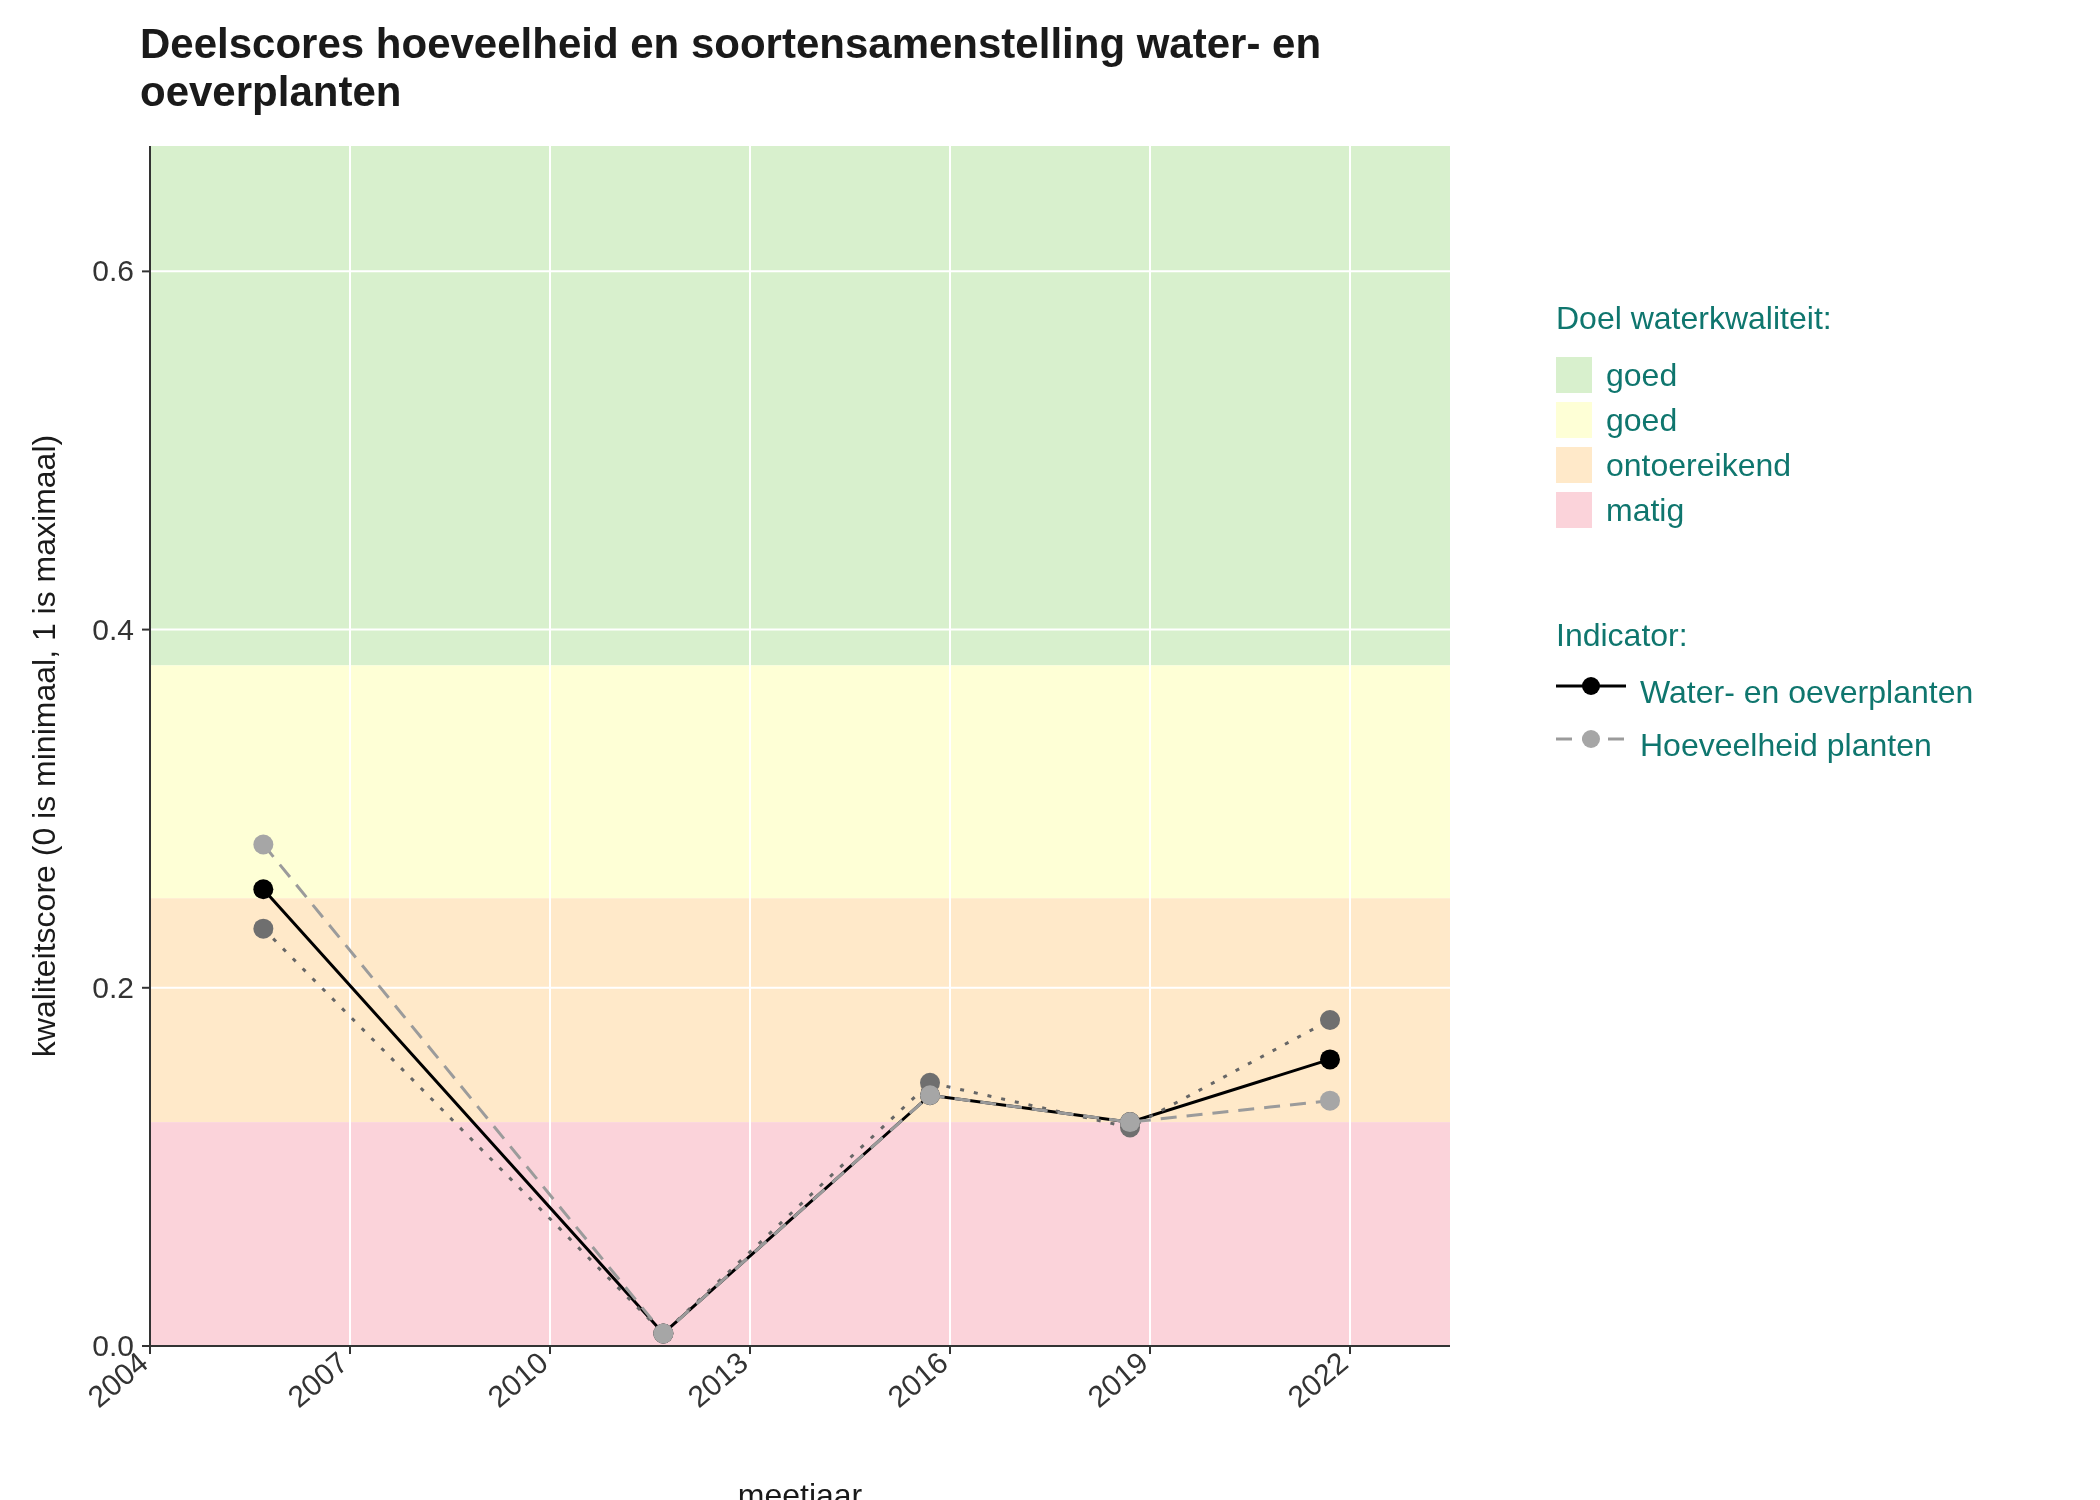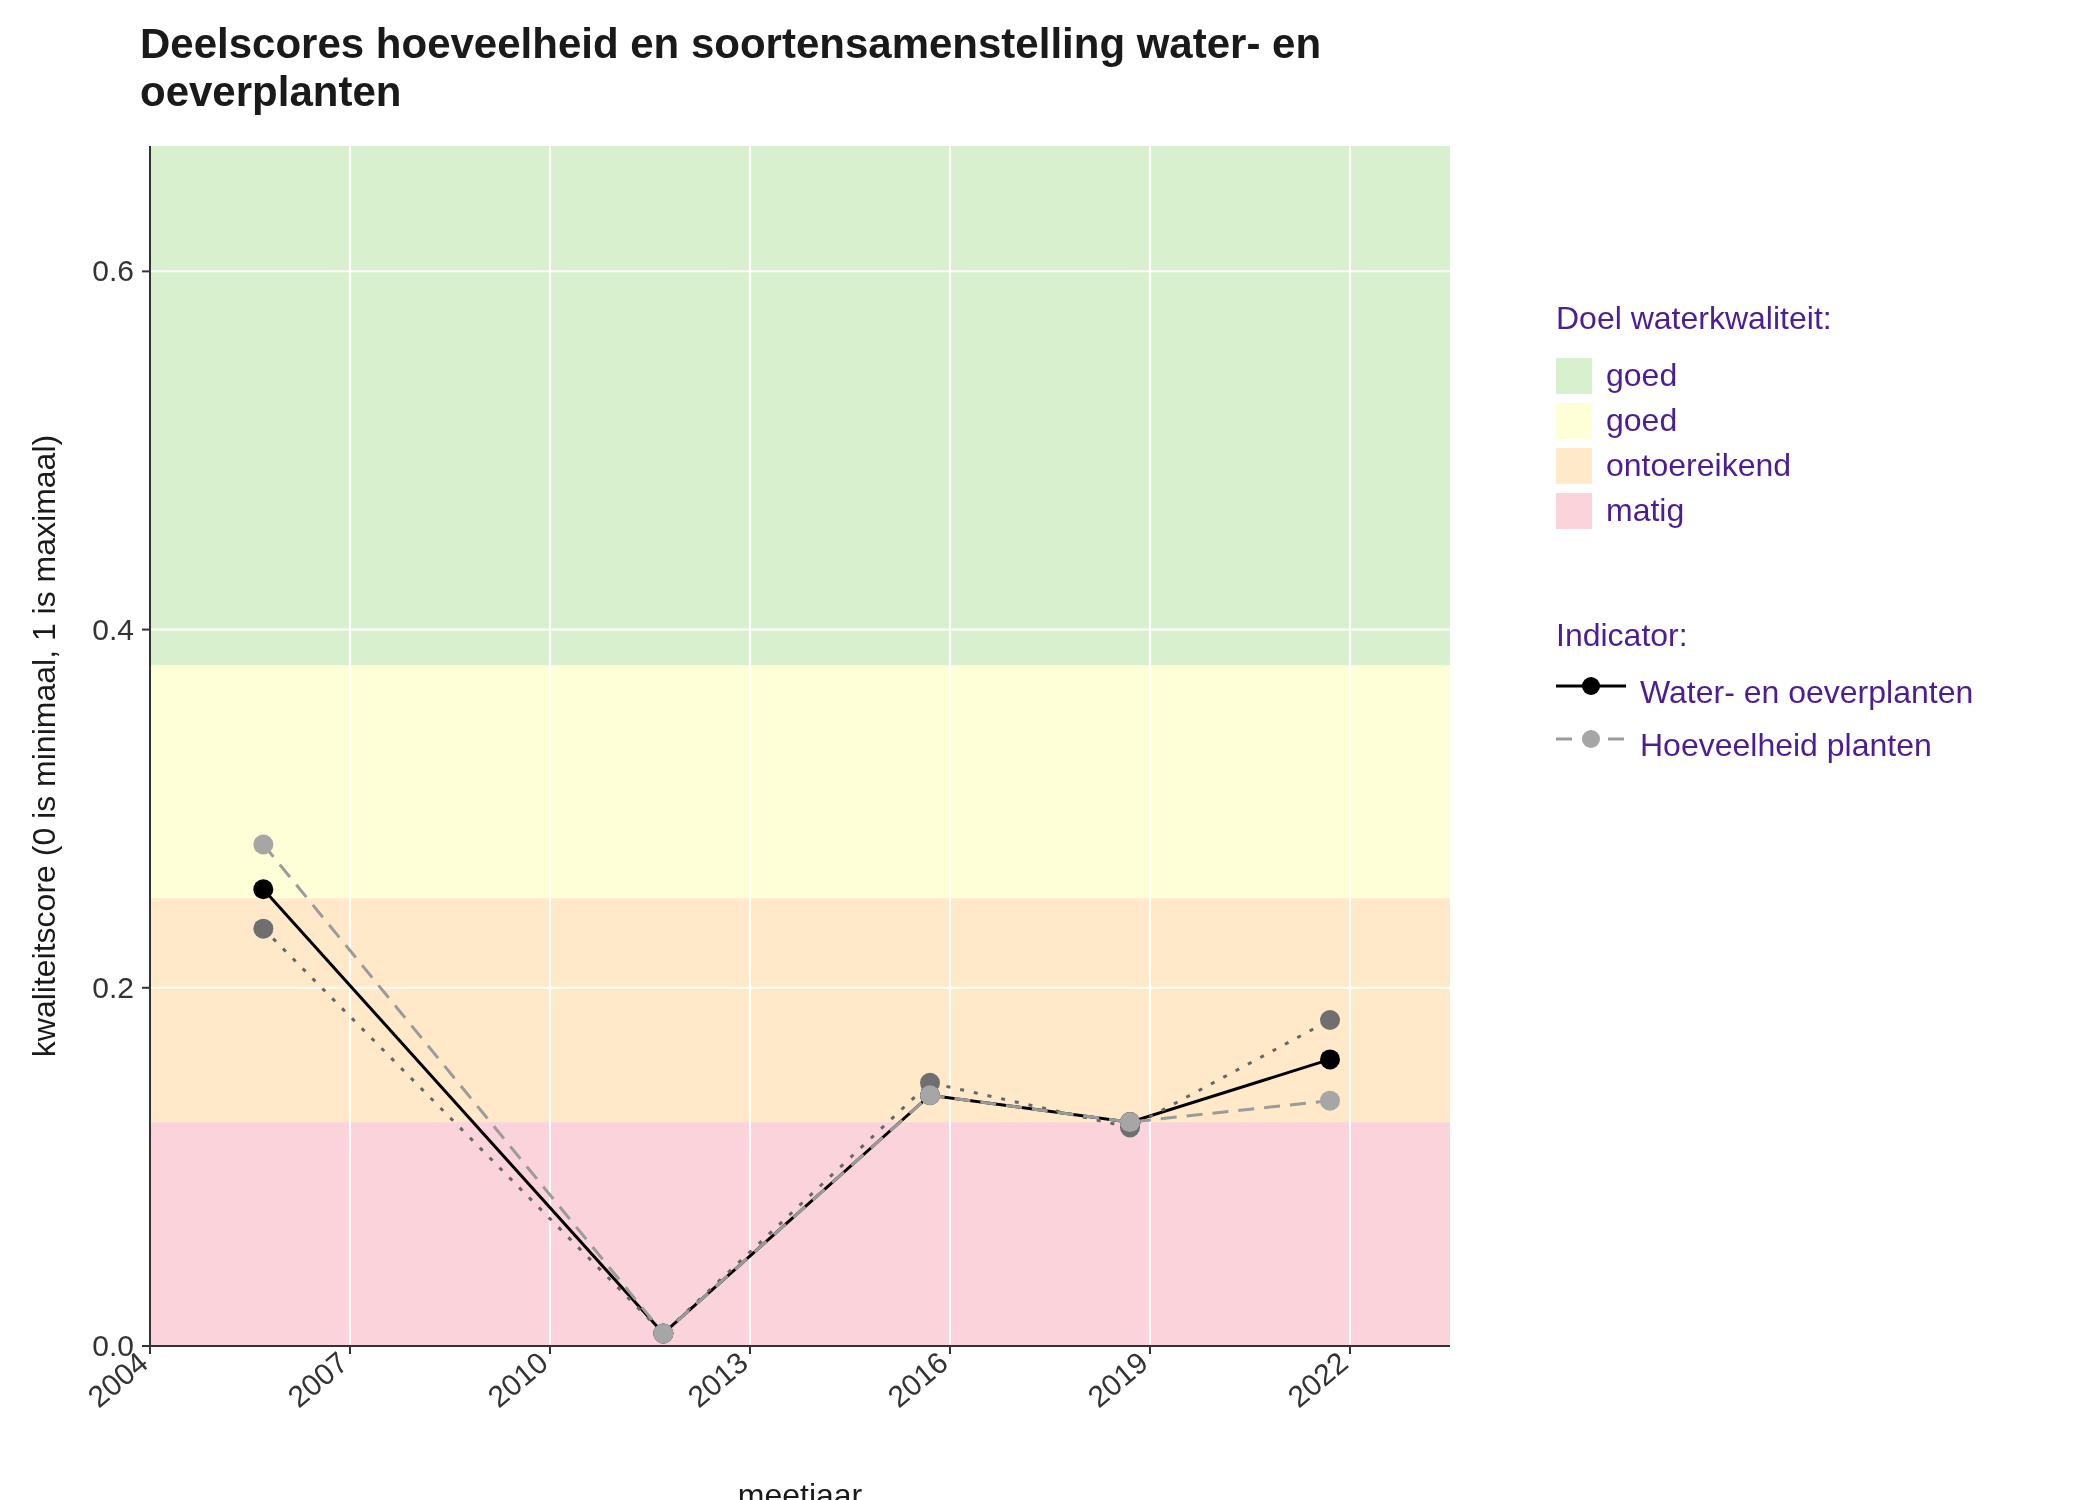--- a/index.html
+++ b/index.html
@@ -33,28 +33,27 @@
     fill: #1a1a1a;
   }
   .tick-label {
     font-size: 30px;
     fill: #333;
   }
   .legend {
     margin-left: 40px;
     margin-top: 280px;
     font-size: 32px;
-    color: #4c1d95;
+    color: #0f766e;
   }
   .legend-title {
     margin-bottom: 20px;
   }
   .legend-item {
     display: flex;
-    align-items: center;
     margin-bottom: 8px;
   }
   .swatch {
     width: 36px;
     height: 36px;
     margin-right: 14px;
   }
   .legend-line-item {
     display: flex;
     align-items: flex-start;

